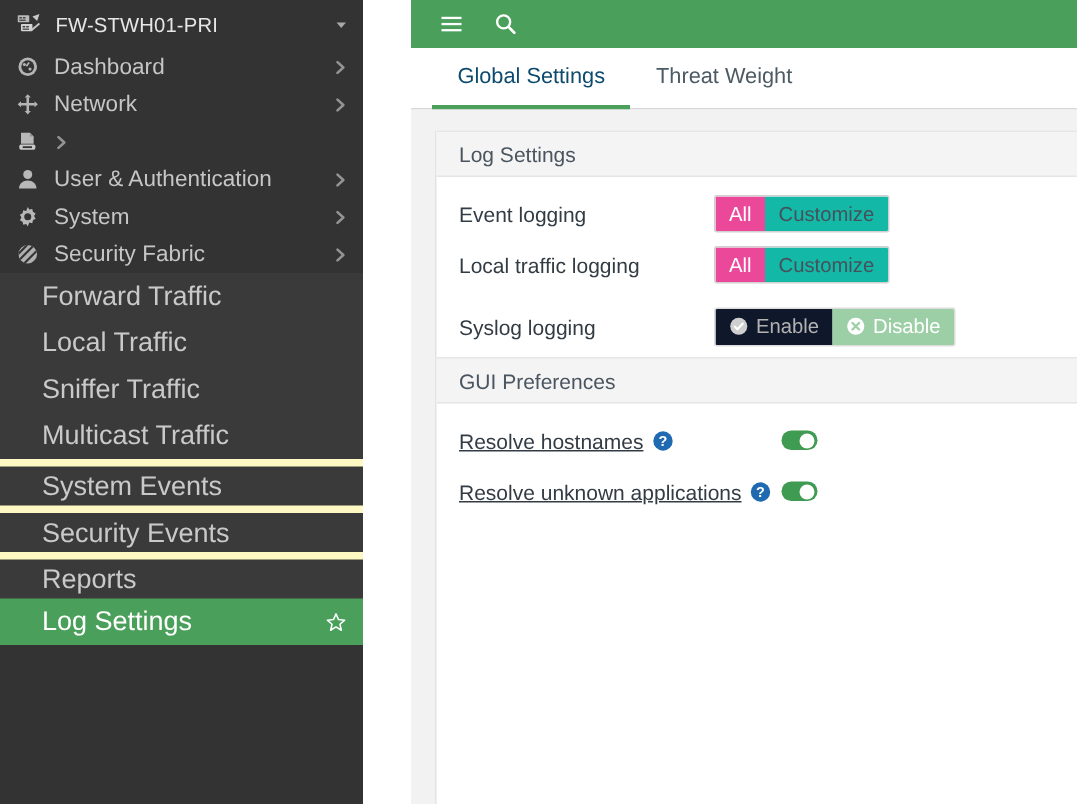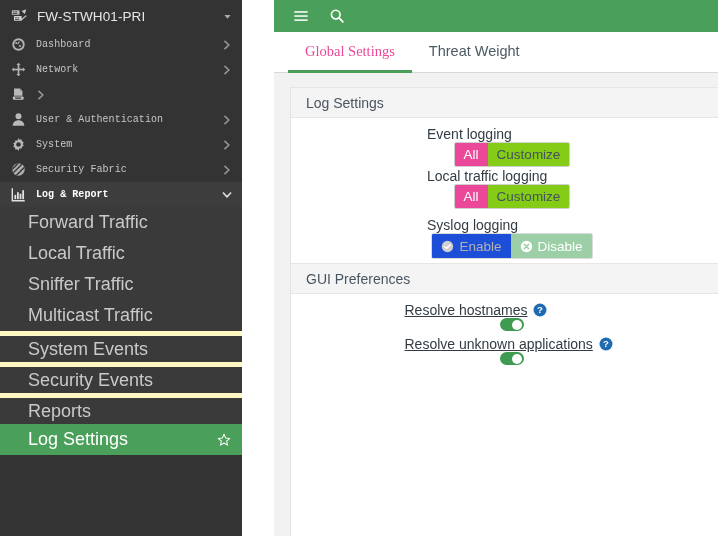--- a/index.html
+++ b/index.html
@@ -85,26 +85,25 @@
   .nav-item .ic {
     width: 16px;
     height: 16px;
     flex: 0 0 auto;
     margin-right: 10px;
     display: flex;
     align-items: center;
     justify-content: center;
   }
   .nav-item .lbl {
-    font-size: 10px;
+    font-size: 15px;
     color: #c6c6c6;
     white-space: nowrap;
     flex: 1 1 auto;
     letter-spacing: 0.05px;
-    font-family: Liberation Mono, monospace;
   }
   .nav-item .chev {
     width: 10px;
     height: 10px;
     flex: 0 0 auto;
     opacity: .62;
   }
   .nav-item.expanded {
     background: #3d3d3d;
   }
@@ -197,23 +196,22 @@
     padding: 0 17px;
     font-size: 14.5px;
     color: #4c5a64;
     cursor: pointer;
     box-sizing: border-box;
     border-bottom: 3px solid transparent;
     margin-bottom: -1px;
     white-space: nowrap;
   }
   .tab.active {
-    color: #ec4899;
+    color: #0c4a6e;
     border-bottom-color: #4aa05a;
-    font-family: Liberation Serif, serif;
   }
 
   .content-scroll {
     flex: 1 1 auto;
     background: #f2f2f2;
     overflow: hidden;
     position: relative;
   }
   .card {
     position: absolute;
@@ -238,21 +236,20 @@
     font-size: 14px;
     color: #4a5560;
   }
 
   .frow {
     display: flex;
     align-items: center;
     padding-left: 15px;
     box-sizing: border-box;
     min-height: 33px;
-    flex-direction: column;
   }
   .frow.gap-top { margin-top: 8px; }
   .frow.tight   { margin-top: 1px; }
 
   .flabel {
     width: 170px;
     flex: 0 0 auto;
     font-size: 14px;
     color: #333c44;
     display: flex;
@@ -279,21 +276,21 @@
     background: #ffffff;
     cursor: pointer;
   }
   .seg .opt {
     display: flex;
     align-items: center;
     justify-content: center;
     padding: 0 9px;
     font-size: 13.5px;
     color: #45525c;
-    background: #84cc16;
+    background: #14b8a6;
     white-space: nowrap;
     box-sizing: border-box;
   }
   .seg .opt.on {
     background: #ec4899;
     color: #ffffff;
   }
 
   
   .seg2 {
@@ -305,21 +302,21 @@
     background: #ffffff;
     cursor: default;
   }
   .seg2 .opt {
     display: flex;
     align-items: center;
     gap: 5px;
     padding: 0 9px;
     font-size: 13.5px;
     color: #b2b2b2;
-    background: #1d4ed8;
+    background: #0f172a;
     white-space: nowrap;
   }
   .seg2 .opt.on {
     background: #9ccfa6;
     color: #ffffff;
   }
   .mini {
     width: 13px;
     height: 13px;
     flex: 0 0 auto;
@@ -465,35 +462,20 @@
               <line x1="7" y1="19" x2="19" y2="7"></line>
             </g>
           </svg>
         </span>
         <span class="lbl">Security Fabric</span>
         <svg class="chev" viewBox="0 0 10 10">
             <path d="M3 1.4 L6.9 5 L3 8.6" stroke="#cfcfcf" stroke-width="1.7" fill="none" stroke-linecap="round" stroke-linejoin="round"></path>
           </svg>
       </div>
 
-      <div class="nav-item expanded">
-        <span class="ic">
-          <svg viewBox="0 0 16 16" width="15" height="15">
-            <path d="M1.4 1.4 v13.2 h13.2" stroke="#e2e2e2" stroke-width="1.5" fill="none"></path>
-            <rect x="3.6" y="8.4" width="1.9" height="4.6" fill="#e2e2e2"></rect>
-            <rect x="6.4" y="5.6" width="1.9" height="7.4" fill="#e2e2e2"></rect>
-            <rect x="9.2" y="7.2" width="1.9" height="5.8" fill="#e2e2e2"></rect>
-            <rect x="12" y="3.4" width="1.9" height="9.6" fill="#e2e2e2"></rect>
-          </svg>
-        </span>
-        <span class="lbl">Log &amp; Report</span>
-        <svg class="chev" viewBox="0 0 10 10">
-            <path d="M1.4 3 L5 6.9 L8.6 3" stroke="#e8e8e8" stroke-width="1.7" fill="none" stroke-linecap="round" stroke-linejoin="round"></path>
-          </svg>
-      </div>
 
       <div class="sub-list">
 
         <div class="sub-item">
           <span class="slbl">Forward Traffic</span>
         </div>
 
         <div class="sub-item">
           <span class="slbl">Local Traffic</span>
         </div>

